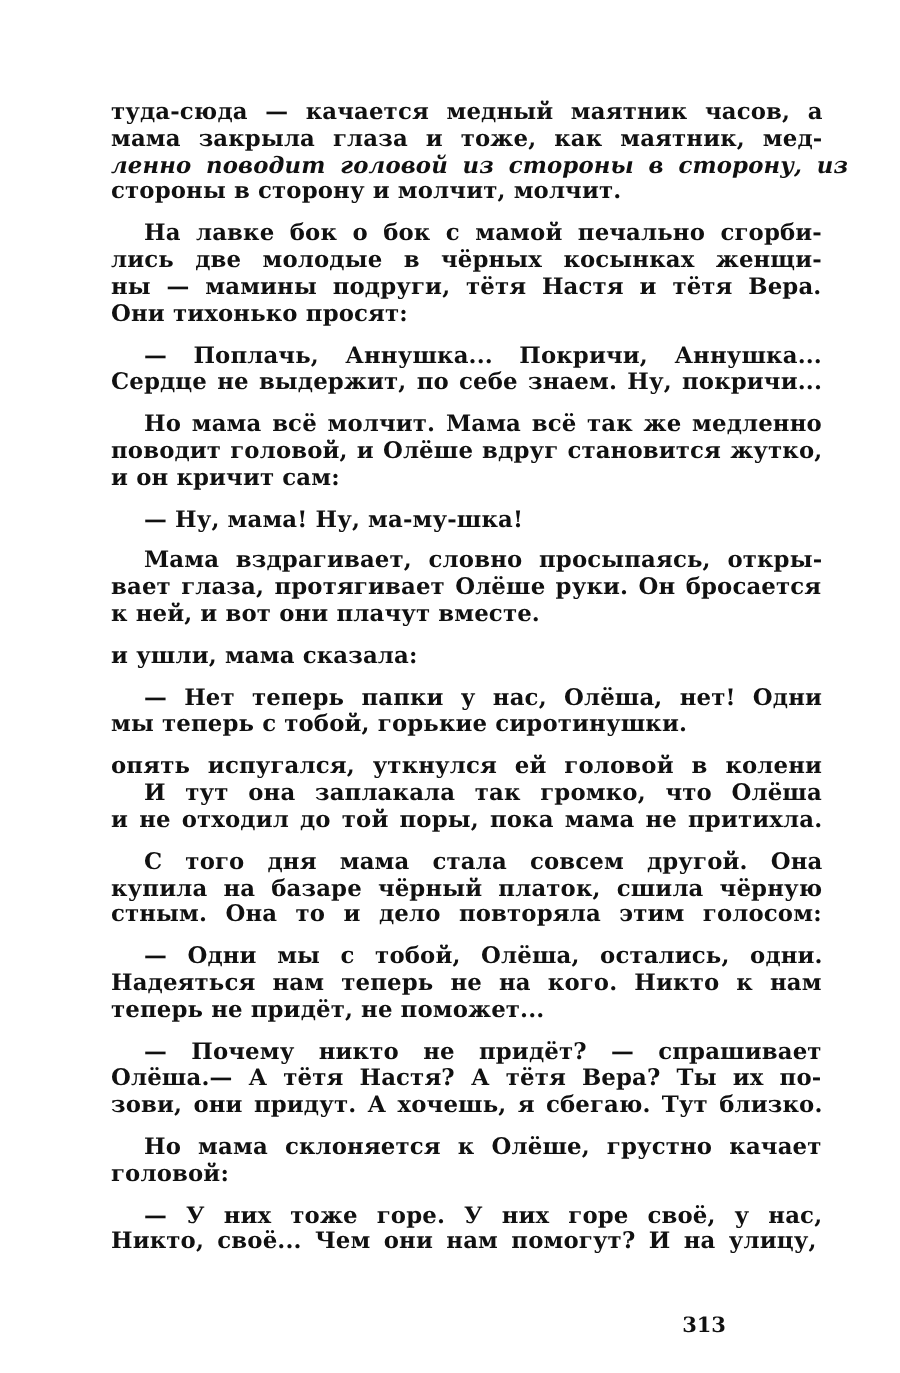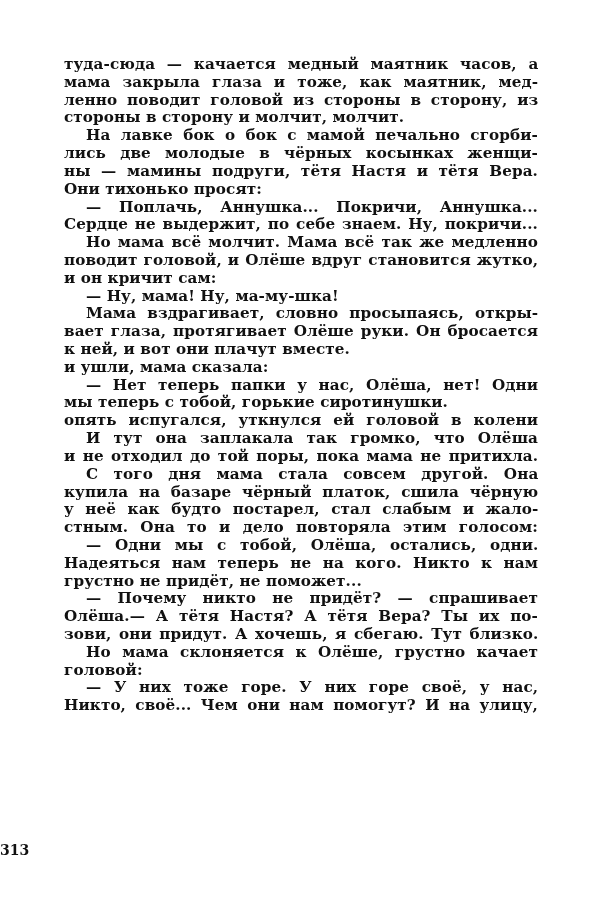--- a/index.html
+++ b/index.html
@@ -3,37 +3,37 @@
 <meta charset="utf-8">
 <style>
   html, body { margin: 0; padding: 0; background: #ffffff; }
   body { width: 600px; height: 915px; position: relative; overflow: hidden; }
   .page {
     position: absolute; left: 64px; top: 56px; width: 474px;
     font-family: "DejaVu Serif", "Liberation Serif", serif;
     font-size: 15.2px; line-height: 17.82px; color: #111;
     font-weight: bold; letter-spacing: 0.1px;
   }
-  .page p { margin: 0; text-align: justify; text-align-last: justify; }
+  .page p { margin: 10px; text-align: justify; text-align-last: justify; }
   .page p .ln { display: block; text-align: justify; text-align-last: justify; white-space: nowrap; }
   .page p .ln.last { text-align-last: left; }
   .ind { padding-left: 22px; }
   .pnum {
-    position: absolute; left: 0; width: 484px; top: 842px; text-align: left;
+    position: absolute; left: 0; width: 484px; top: 876px; text-align: right;
     font-family: "DejaVu Serif", "Liberation Serif", serif; font-size: 14px; font-weight: bold; color: #111;
   }
 </style>
 </head>
 <body>
 
 <div class="page">
   <p>
     <span class="ln" style="white-space: nowrap; display: block; word-spacing: 6.33333px;">туда-сюда — качается медный маятник часов, а</span>
     <span class="ln" style="white-space: nowrap; display: block; word-spacing: 6.57143px;">мама закрыла глаза и тоже, как маятник, мед-</span>
-    <span class="ln" style="white-space: nowrap; display: block; word-spacing: 4.42857px;">ленно поводит головой из стороны в сторону, из</span>
+    <span class="ln" style="white-space: nowrap; display: block; word-spacing: 4.42857px; font-style: italic;">ленно поводит головой из стороны в сторону, из</span>
     <span class="ln last">стороны в сторону и молчит, молчит.</span>
   </p>
   <p>
     <span class="ln ind" style="white-space: nowrap; display: block; word-spacing: 4.875px;">На лавке бок о бок с мамой печально сгорби-</span>
     <span class="ln" style="white-space: nowrap; display: block; word-spacing: 8.83333px;">лись две молодые в чёрных косынках женщи-</span>
     <span class="ln" style="white-space: nowrap; display: block; word-spacing: 5.125px;">ны — мамины подруги, тётя Настя и тётя Вера.</span>
     <span class="ln last">Они тихонько просят:</span>
   </p>
   <p>
     <span class="ln ind" style="white-space: nowrap; display: block; word-spacing: 12.25px;">— Поплачь, Аннушка... Покричи, Аннушка...</span>
@@ -60,27 +60,26 @@
     <span class="ln last">мы теперь с тобой, горькие сиротинушки.</span>
   </p>
   <p>
     <span class="ln" style="white-space: nowrap; display: block; word-spacing: 6.5px;">опять испугался, уткнулся ей головой в колени</span>
     <span class="ln ind" style="white-space: nowrap; display: block; word-spacing: 7.71429px;">И тут она заплакала так громко, что Олёша</span>
     <span class="ln" style="white-space: nowrap; display: block; word-spacing: 2px;">и не отходил до той поры, пока мама не притихла.</span>
   </p>
   <p>
     <span class="ln ind" style="white-space: nowrap; display: block; word-spacing: 10px;">С того дня мама стала совсем другой. Она</span>
     <span class="ln" style="white-space: nowrap; display: block; word-spacing: 5.33333px;">купила на базаре чёрный платок, сшила чёрную</span>
-    <span class="ln" style="white-space: nowrap; display: block; word-spacing: 6.125px;">у неё как будто постарел, стал слабым и жало-</span>
     <span class="ln" style="white-space: nowrap; display: block; word-spacing: 6.85714px;">стным. Она то и дело повторяла этим голосом:</span>
   </p>
   <p>
     <span class="ln ind" style="white-space: nowrap; display: block; word-spacing: 8.28571px;">— Одни мы с тобой, Олёша, остались, одни.</span>
     <span class="ln" style="white-space: nowrap; display: block; word-spacing: 6px;">Надеяться нам теперь не на кого. Никто к нам</span>
-    <span class="ln last">грустно не придёт, не поможет...</span>
+    <span class="ln last">теперь не придёт, не поможет...</span>
   </p>
   <p>
     <span class="ln ind" style="white-space: nowrap; display: block; word-spacing: 10.8333px;">— Почему никто не придёт? — спрашивает</span>
     <span class="ln" style="white-space: nowrap; display: block; word-spacing: 5.33333px;">Олёша.— А тётя Настя? А тётя Вера? Ты их по-</span>
     <span class="ln" style="white-space: nowrap; display: block; word-spacing: 2.125px;">зови, они придут. А хочешь, я сбегаю. Тут близко.</span>
   </p>
   <p>
     <span class="ln ind" style="white-space: nowrap; display: block; word-spacing: 6px;">Но мама склоняется к Олёше, грустно качает</span>
     <span class="ln last">головой:</span>
   </p>

